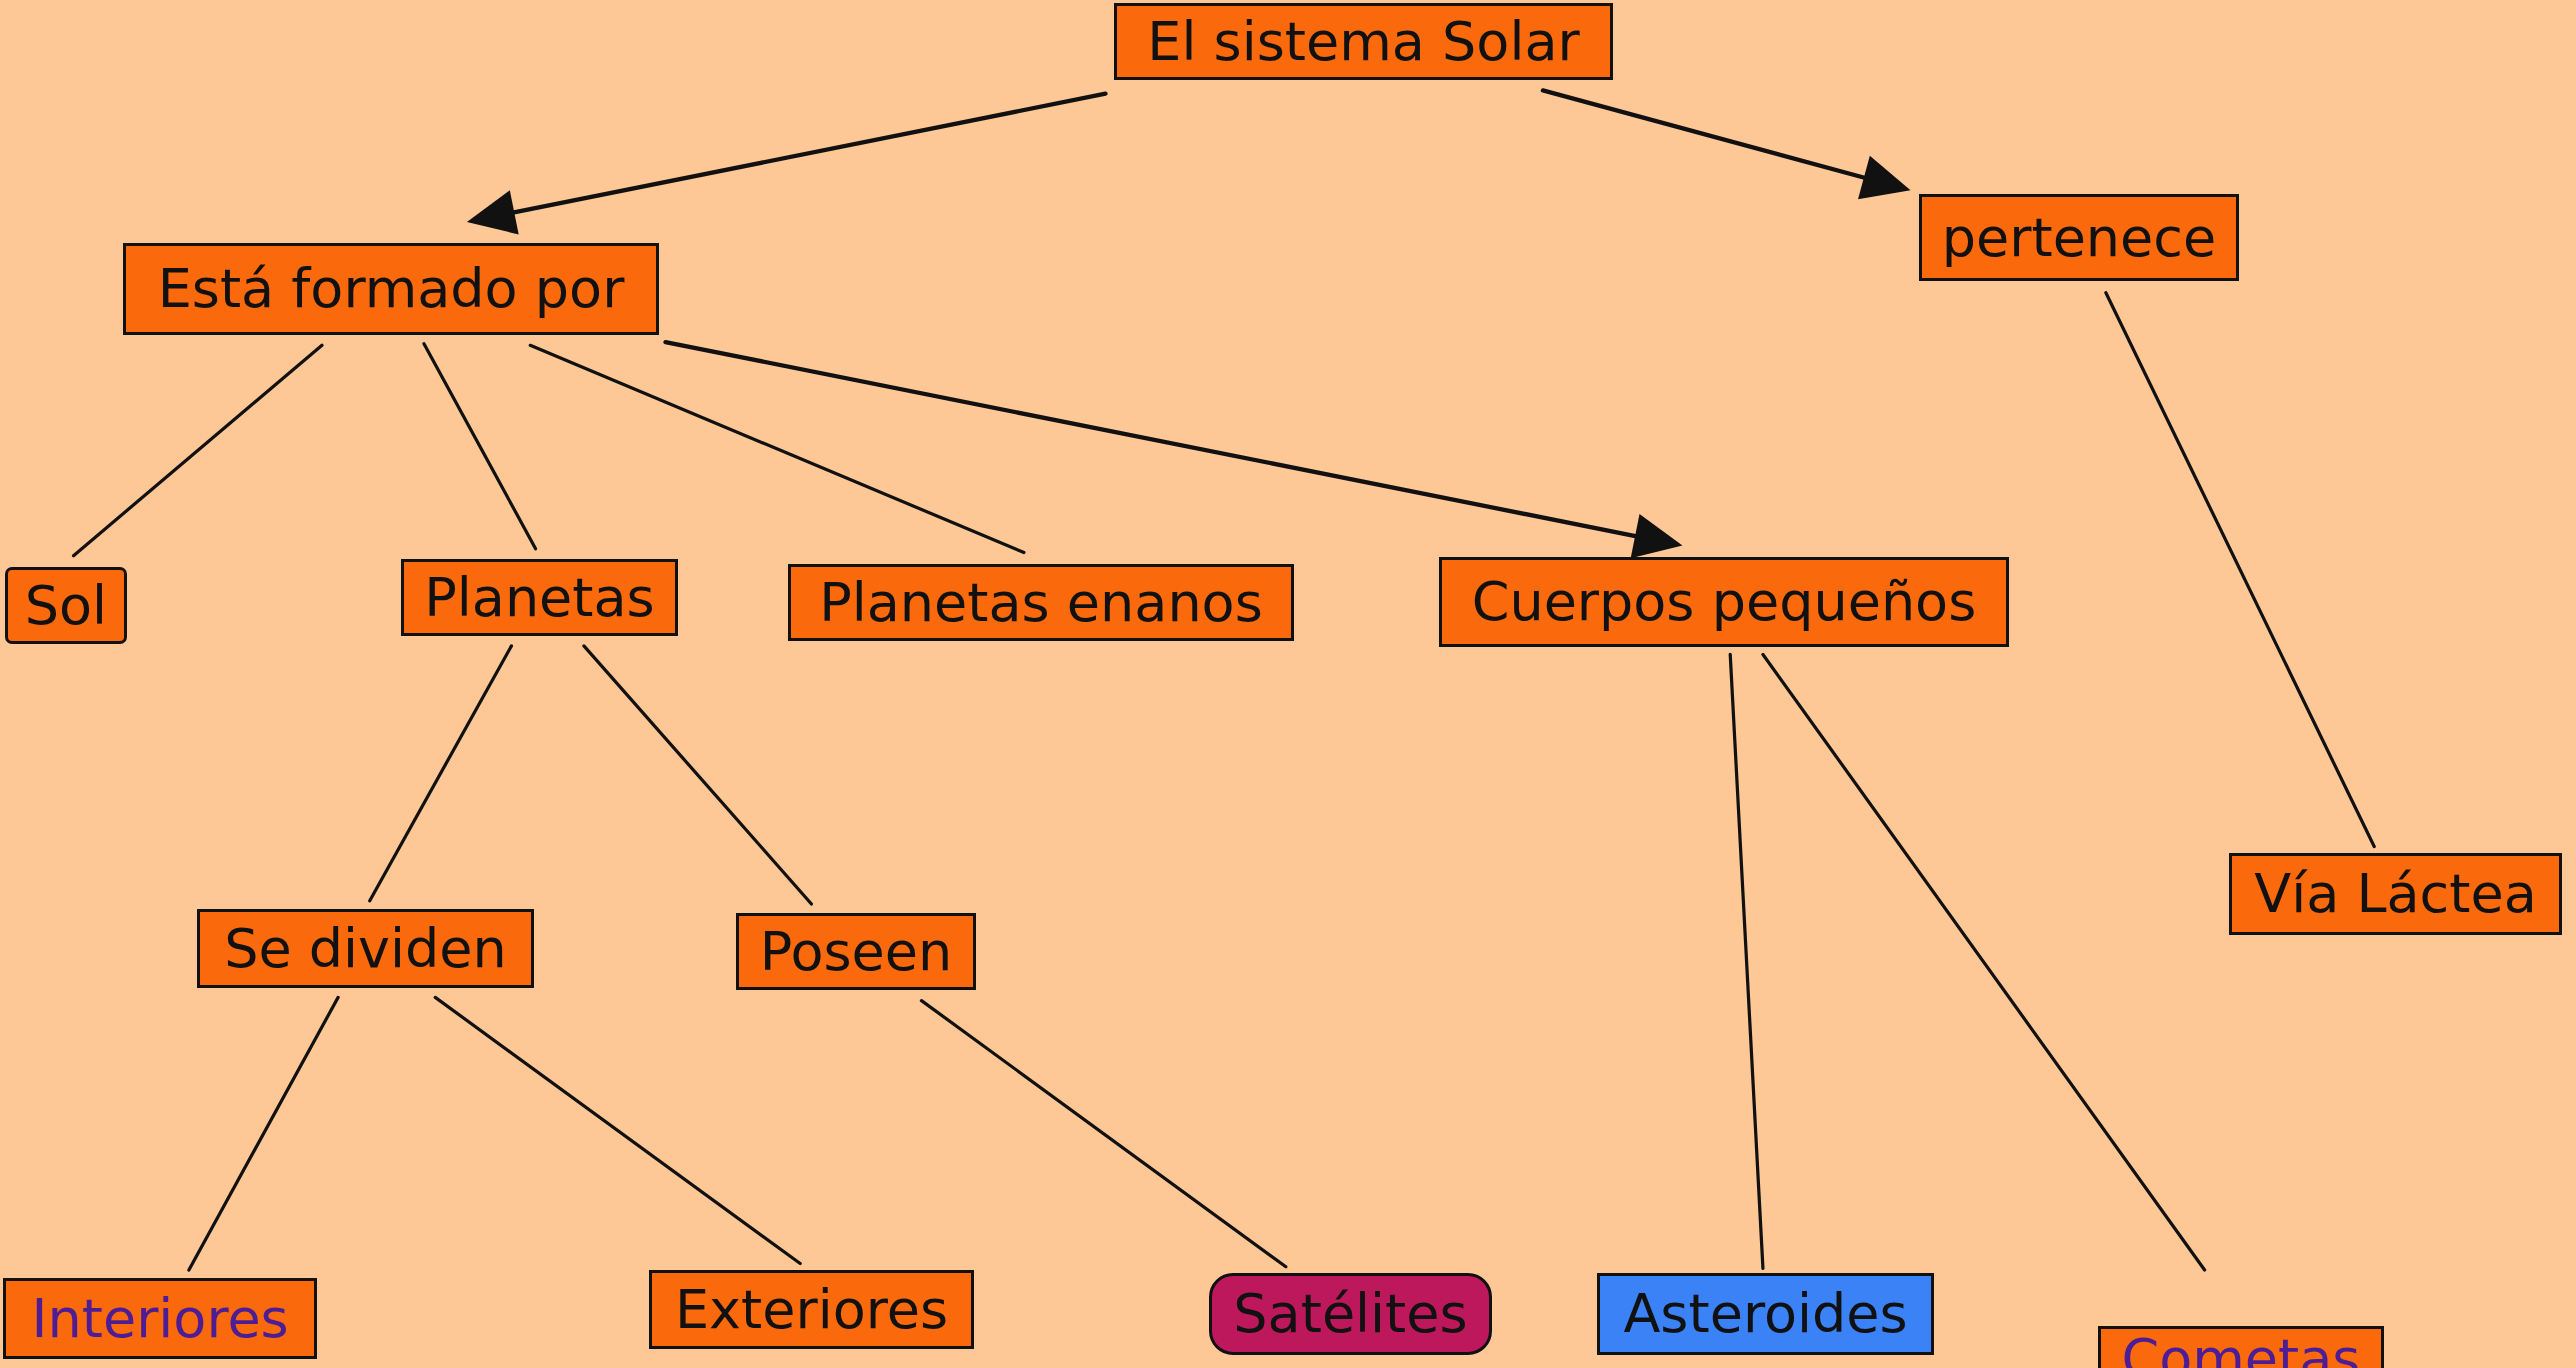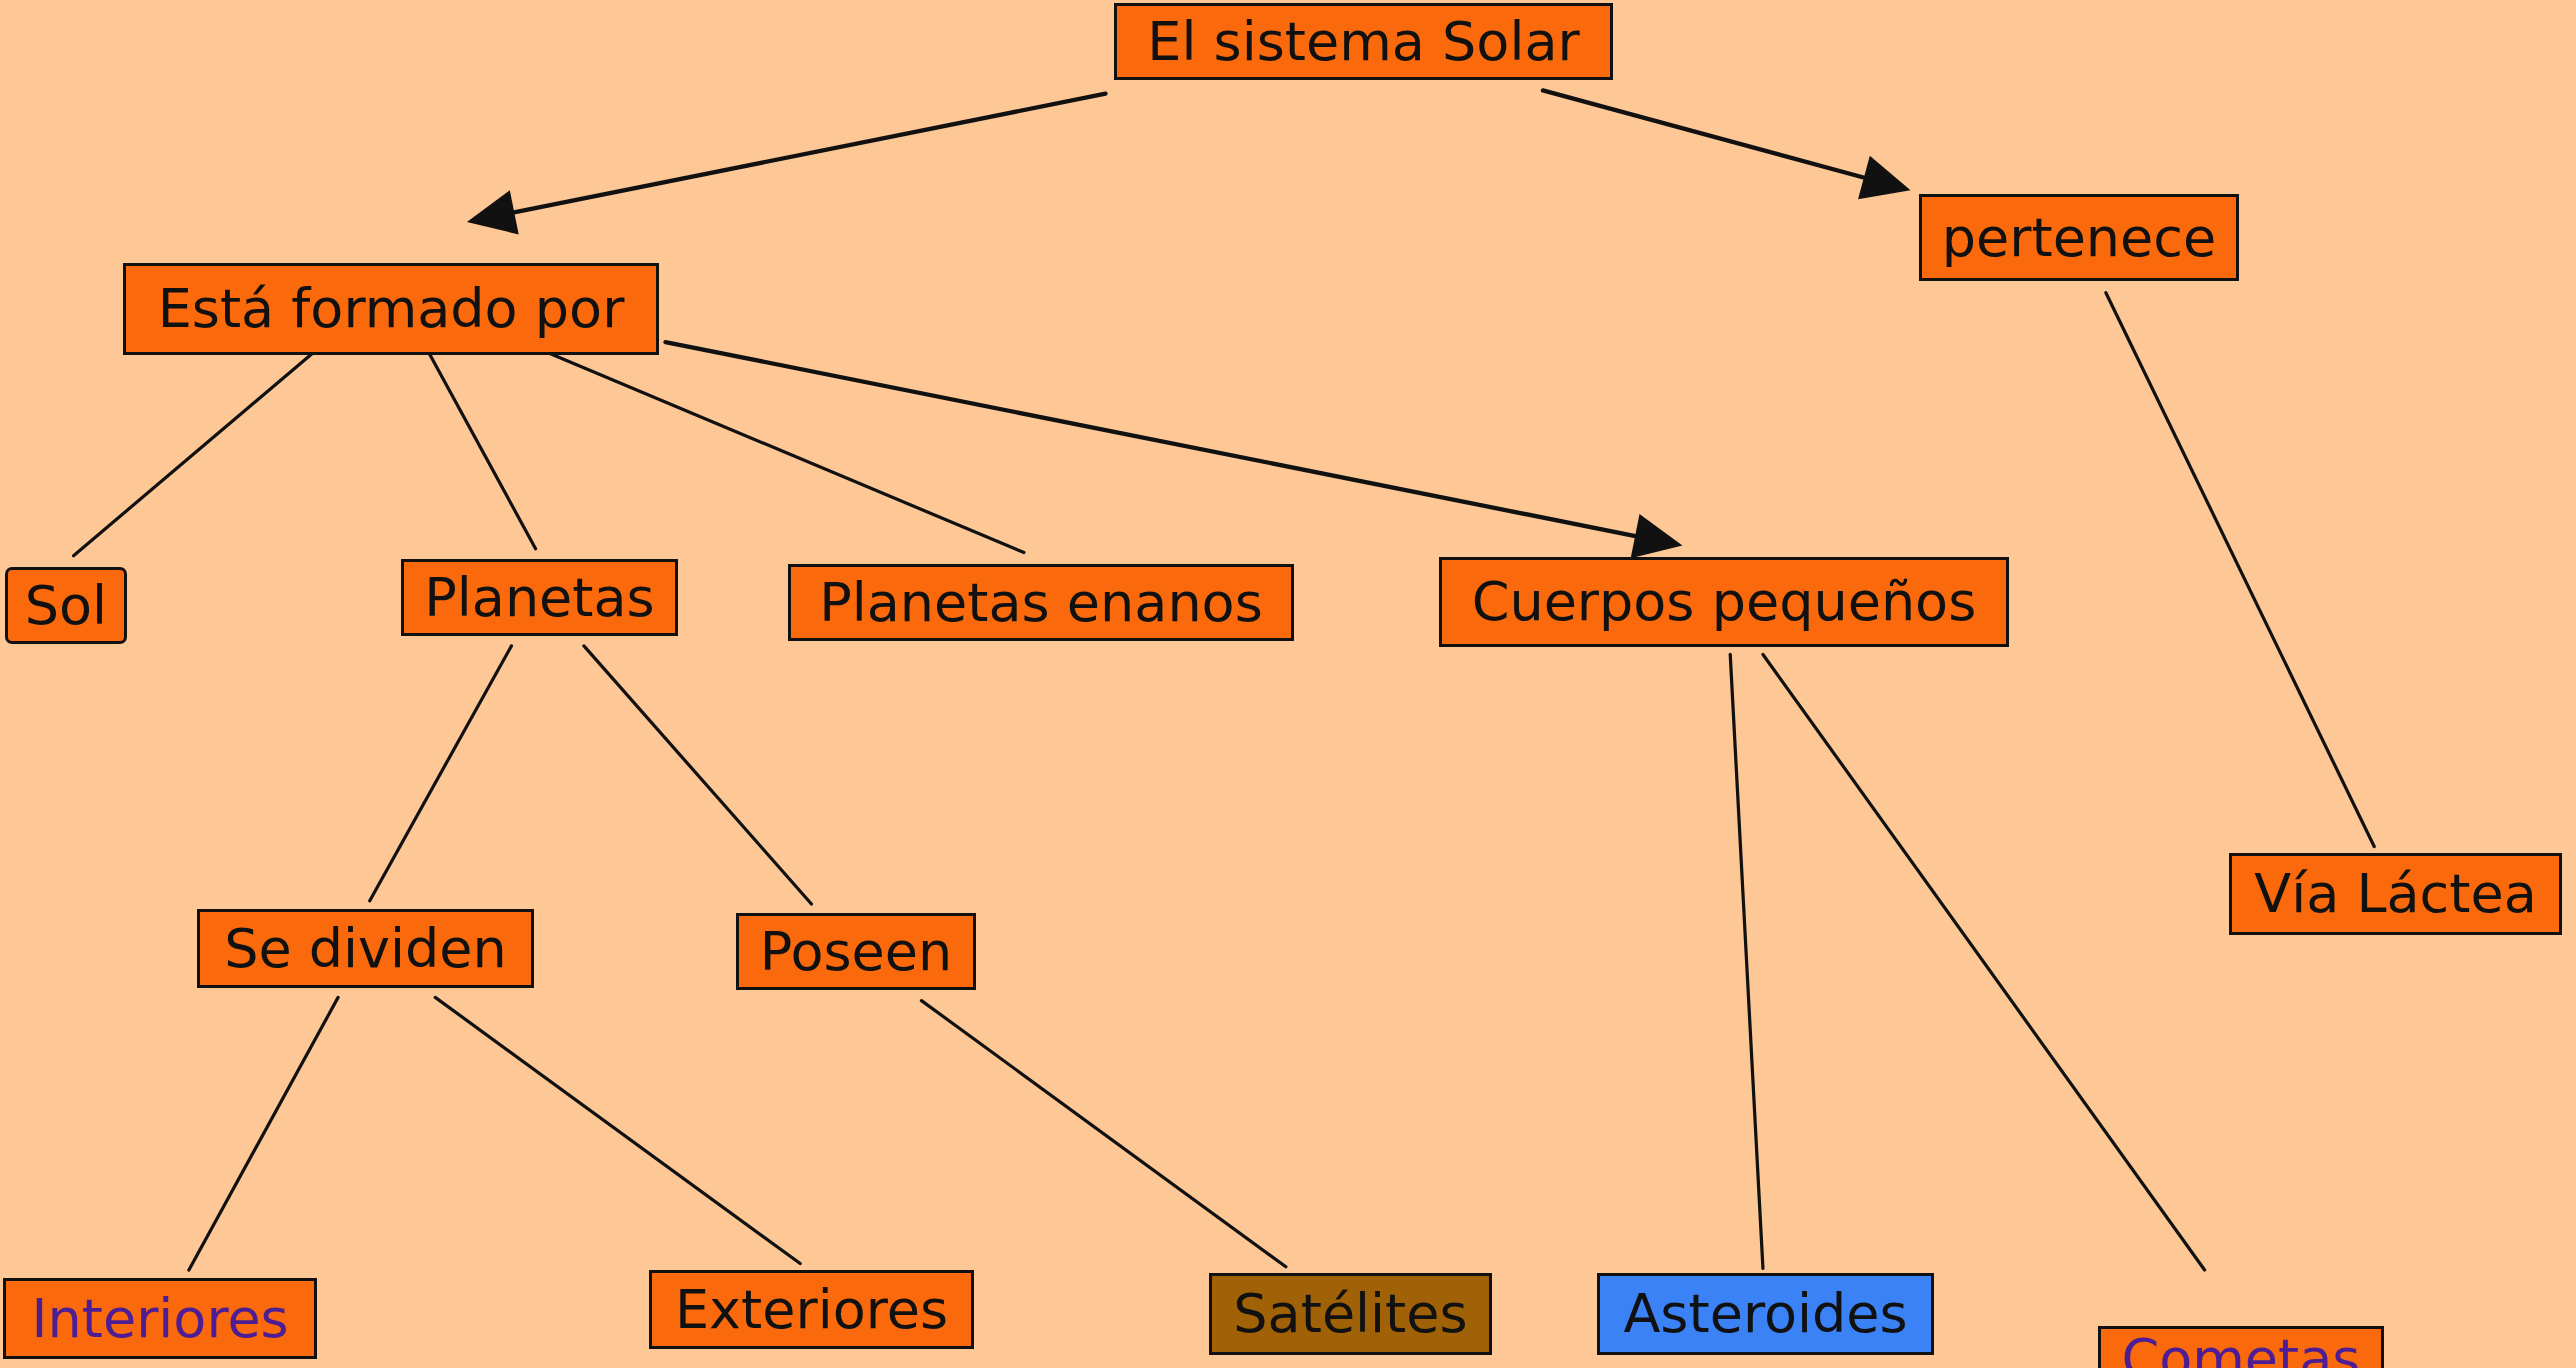--- a/index.html
+++ b/index.html
@@ -51,21 +51,21 @@
       <polygon points="870,413 949.9678252571274,354.100535455358 966.508119706676,436.45597643846634" fill="#111111"></polygon>
       <polygon points="3560,354 3462.1391123125104,370.94835275230344 3484.150838281088,289.8836630293159" fill="#111111"></polygon>
       <polygon points="3135,1016 3038.5108615120134,1039.533936216582 3054.9846168636213,957.1651594585448" fill="#111111"></polygon>
     </g>
 </svg>
 
 <div id="nodes-layer">
   <div class="node" style="left: 1114px; top: 3.2px; width: 499px; height: 77px; background: rgb(250, 106, 12); border-color: rgb(17, 17, 17); color: rgb(17, 17, 17);">
       <span>El sistema Solar</span>
     </div>
-  <div class="node" style="left: 123px; top: 243px; width: 536px; height: 92px; background: rgb(250, 106, 12); border-color: rgb(17, 17, 17); color: rgb(17, 17, 17); margin-top: 20px;">
+  <div class="node" style="left: 123px; top: 243px; width: 536px; height: 92px; background: rgb(250, 106, 12); border-color: rgb(17, 17, 17); color: rgb(17, 17, 17);">
       <span>Está formado por</span>
     </div>
   <div class="node" style="left: 1919px; top: 194px; width: 320px; height: 87px; background: rgb(250, 106, 12); border-color: rgb(17, 17, 17); color: rgb(17, 17, 17);">
       <span>pertenece</span>
     </div>
   <div class="node" style="left: 4.8px; top: 567px; width: 122px; height: 77px; background: rgb(250, 106, 12); border-color: rgb(17, 17, 17); color: rgb(17, 17, 17); border-radius: 7px;">
       <span>Sol</span>
     </div>
   <div class="node" style="left: 401px; top: 559px; width: 277px; height: 77px; background: rgb(250, 106, 12); border-color: rgb(17, 17, 17); color: rgb(17, 17, 17);">
       <span>Planetas</span>
@@ -84,21 +84,21 @@
     </div>
   <div class="node" style="left: 736px; top: 913px; width: 240px; height: 77px; background: rgb(250, 106, 12); border-color: rgb(17, 17, 17); color: rgb(17, 17, 17);">
       <span>Poseen</span>
     </div>
   <div class="node" style="left: 3.2px; top: 1278px; width: 314px; height: 81px; background: rgb(250, 106, 12); border-color: rgb(17, 17, 17); color: #4c1d95;">
       <span>Interiores</span>
     </div>
   <div class="node" style="left: 649px; top: 1270px; width: 325px; height: 79px; background: rgb(250, 106, 12); border-color: rgb(17, 17, 17); color: rgb(17, 17, 17);">
       <span>Exteriores</span>
     </div>
-  <div class="node" style="left: 1209px; top: 1273px; width: 283px; height: 82px; background: #a16207; border-color: rgb(17, 17, 17); color: rgb(17, 17, 17);">
+  <div class="node" style="left: 1209px; top: 1273px; width: 283px; height: 82px; background: #be185d; border-color: rgb(17, 17, 17); color: rgb(17, 17, 17); border-radius: 24px;">
       <span>Satélites</span>
     </div>
   <div class="node" style="left: 1597px; top: 1273px; width: 337px; height: 82px; background: #3b82f6; border-color: rgb(17, 17, 17); color: rgb(17, 17, 17);">
       <span>Asteroides</span>
     </div>
   <div class="node" style="left: 2098px; top: 1278px; width: 286px; height: 66px; background: rgb(250, 106, 12); border-color: rgb(17, 17, 17); color: #4c1d95; margin-top: 48px;">
       <span>Cometas</span>
     </div>
 </div>
 

